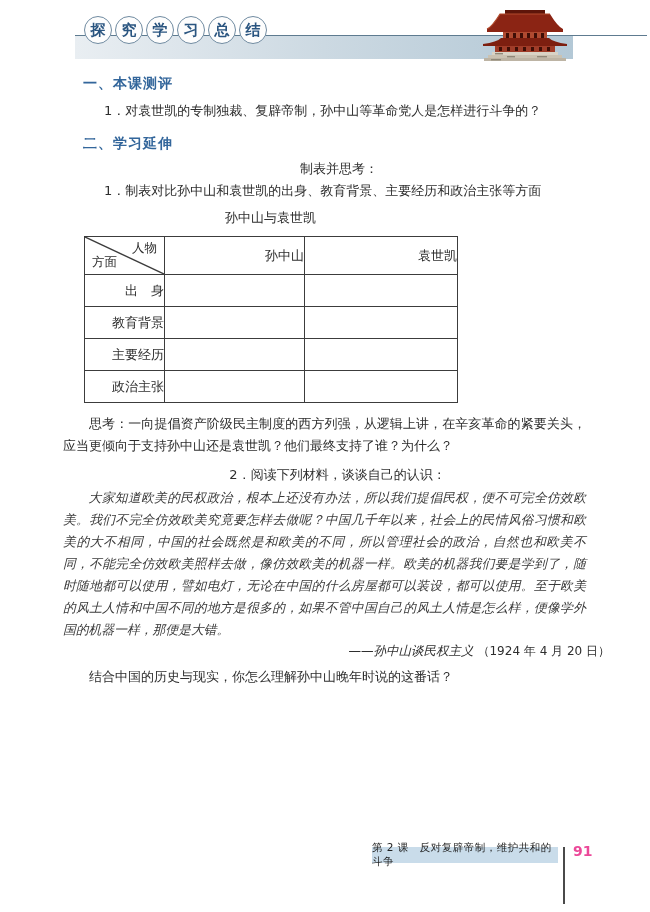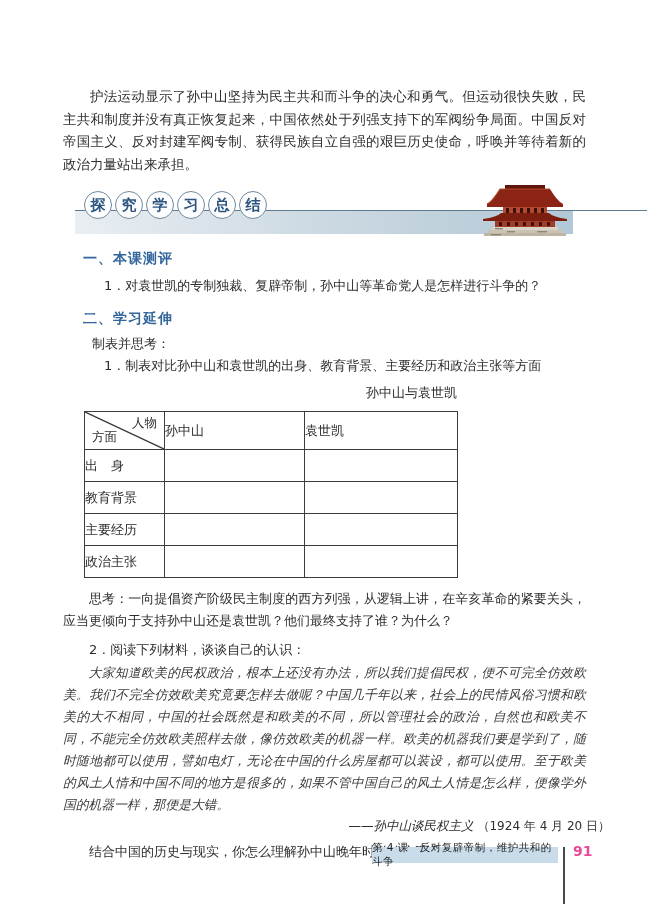--- a/index.html
+++ b/index.html
@@ -29,34 +29,34 @@
     border:1.5px solid #70		8ba1; border:1.5px solid #708ba1; box-sizing:border-box;
     display:flex; align-items:center; justify-content:center;
     font-size:15px; font-weight:bold; color:#2a5580;
     font-family:"DejaVu Serif", serif;
   }
   .palace { position:absolute; left:477px; top:-9px; }
 
   
   .sec-heading { margin:13px 0 0 83px; font-size:14px; font-weight:bold; color:#33669b; letter-spacing:1px; }
   .sec-items { margin:6px 64px 0 104px; font-size:13px; line-height:23px; }
-  .line-plain { margin:5px 64px 0 92px; font-size:13px; line-height:21px; }
+  .line-plain { margin:5px 64px 0 92px; font-size:13px; line-height:21px;text-align:center; }
   .line-num  { margin:1px 64px 8px 104px; font-size:13px; line-height:21px; }
 
   
-  .table-title { width:373px; margin:7px 0 9px 84px; text-align:right; font-size:13px; }
+  .table-title { width:373px; margin:7px 0 9px 84px; text-align:center; font-size:13px; }
   table.compare { margin:2px 0 0 84px; border-collapse:collapse; table-layout:fixed; width:373px;padding-left:12px; }
   table.compare th, table.compare td { border:1.2px solid #3c3c3c; padding:0; font-weight:normal; }
   table.compare .hrow { height:38px; }
   table.compare .drow { height:32px; }
   .corner-cell { position:relative; }
   .corner-cell svg { position:absolute; inset:0; width:100%; height:100%; }
   .corner-top { position:absolute; top:3px; right:7px; font-size:12.5px; }
   .corner-bottom { position:absolute; bottom:3px; left:7px; font-size:12.5px; }
-  .col-head, .row-label { text-align:left; font-size:13px; }
+  .col-head, .row-label { text-align:right; font-size:13px; }
 
   
   .think { margin:10px 64px 8px 63px; text-indent:2em; font-size:13px; line-height:21.5px; text-align:justify; }
   .quote {
     margin:2px 64px 0 63px; font-family:"DejaVu Serif", serif; font-style:italic;
     font-size:12.8px; line-height:22px; text-align:justify; text-indent:2em; color:#3a3a3a;
   }
   .attribution { margin:2px 40px 0 0; text-align:right; font-size:12.5px; }
   .attribution .src { font-family:"DejaVu Serif", serif; font-style:italic; }
   .attribution .date { font-style:normal; font-size:12px; }
@@ -69,21 +69,20 @@
     font-size:10.5px; color:#222222; letter-spacing:0.5px;
   }
   .footer-rule { position:absolute; left:563px; top:847px; width:2px; height:57px; background:#4a4a4a; }
   .page-number { position:absolute; left:573px; top:843px; font-size:14px; font-weight:bold; color:#ec4899; }
 </style>
 </head>
 <body>
 
 <div class="page">
 
-  <p class="intro">护法运动显示了孙中山坚持为民主共和而斗争的决心和勇气。但运动很快失败，民主共和制度并没有真正恢复起来，中国依然处于列强支持下的军阀纷争局面。中国反对帝国主义、反对封建军阀专制、获得民族自立自强的艰巨历史使命，呼唤并等待着新的政治力量站出来承担。</p>
 
   <div class="banner">
     <div class="banner-line"></div>
     <div class="banner-band"></div>
     <div class="banner-circles">
       <span class="circle">探</span>
       <span class="circle">究</span>
       <span class="circle">学</span>
       <span class="circle">习</span>
       <span class="circle">总</span>
@@ -172,17 +171,17 @@
 
   <p class="think">思考：一向提倡资产阶级民主制度的西方列强，从逻辑上讲，在辛亥革命的紧要关头，应当更倾向于支持孙中山还是袁世凯？他们最终支持了谁？为什么？</p>
   <div class="line-plain" style="margin-left:63px; text-indent:2em;">2．阅读下列材料，谈谈自己的认识：</div>
   <p class="quote">大家知道欧美的民权政治，根本上还没有办法，所以我们提倡民权，便不可完全仿效欧美。我们不完全仿效欧美究竟要怎样去做呢？中国几千年以来，社会上的民情风俗习惯和欧美的大不相同，中国的社会既然是和欧美的不同，所以管理社会的政治，自然也和欧美不同，不能完全仿效欧美照样去做，像仿效欧美的机器一样。欧美的机器我们要是学到了，随时随地都可以使用，譬如电灯，无论在中国的什么房屋都可以装设，都可以使用。至于欧美的风土人情和中国不同的地方是很多的，如果不管中国自己的风土人情是怎么样，便像学外国的机器一样，那便是大错。</p>
   <div class="attribution">
     <span class="src">——孙中山谈民权主义</span>
     <span class="date">（1924 年 4 月 20 日）</span>
   </div>
   <p class="closing">结合中国的历史与现实，你怎么理解孙中山晚年时说的这番话？</p>
 
-  <div class="footer-bar">第 4 课　反对复辟帝制，维护共和的斗争</div>
+  <div class="footer-bar">第 2 课　反对复辟帝制，维护共和的斗争</div>
   <div class="footer-rule"></div>
   <div class="page-number">91</div>
 
 </div>
 
 </body></html>

